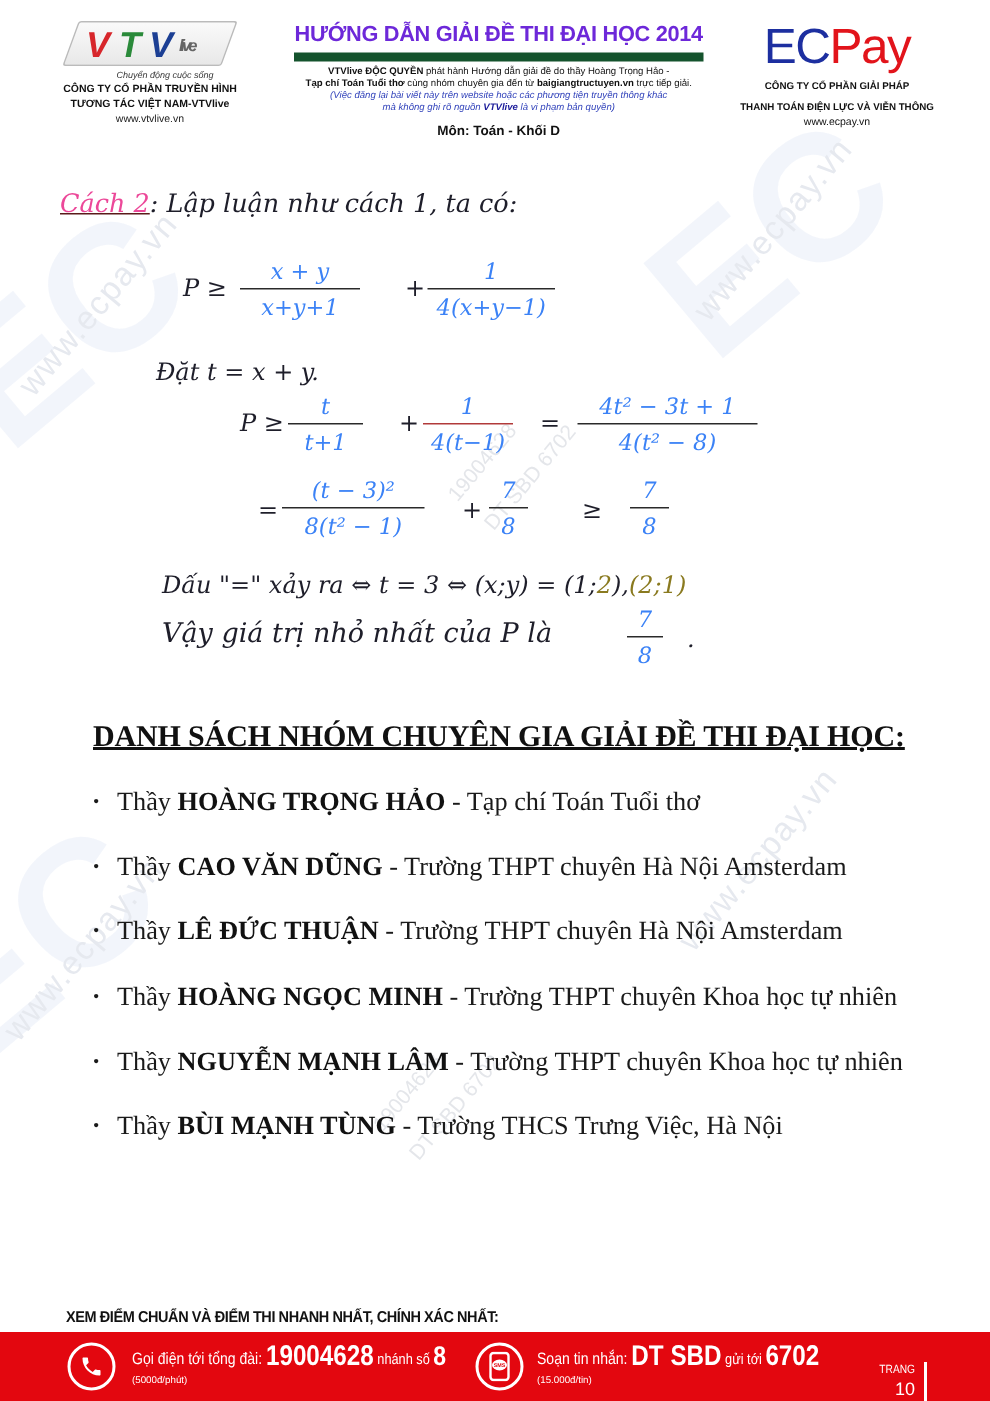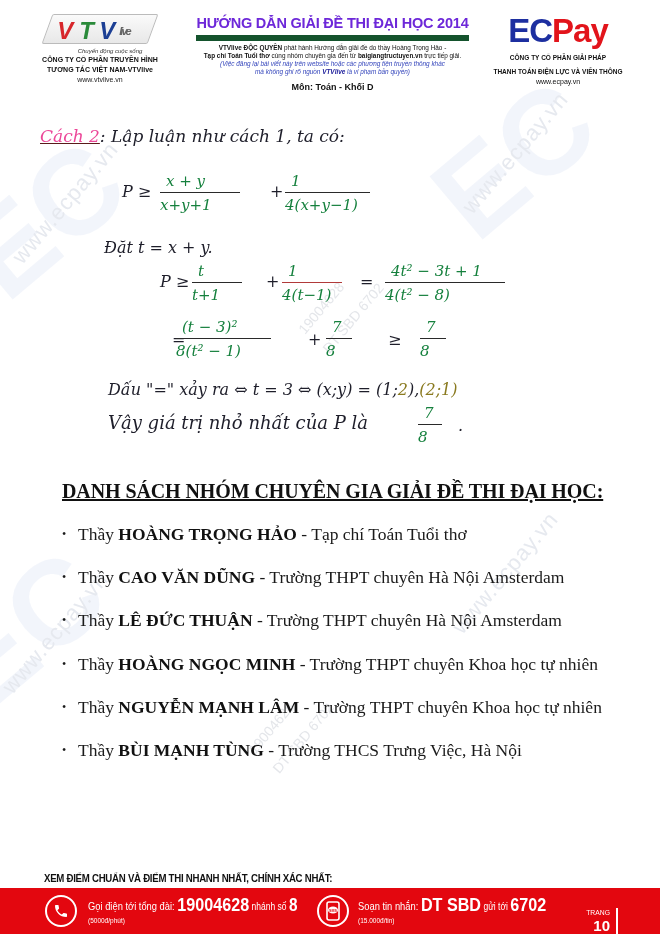--- a/index.html
+++ b/index.html
@@ -27,30 +27,30 @@
 
   .center-hd { position: absolute; left: 185px; top: 14px; width: 295px; text-align: center; }
   .main-title { font-weight: bold; font-size: 14.5px; letter-spacing: -0.2px; color: #6d28d9; padding-bottom: 4px; border-bottom: 6px solid #14532d; display: inline-block; }
   .desc { font-size: 6.4px; line-height: 8px; margin-top: 3px; color: #111; }
   .desc b { font-weight: bold; }
   .desc-note { font-size: 6.4px; line-height: 8px; font-style: italic; color: #3344bb; }
   .desc-note b { color: #1a1a99; }
   .subject { font-weight: bold; font-size: 9px; margin-top: 6px; }
 
   .ecpay { position: absolute; left: 488px; top: 14px; width: 140px; text-align: center; }
-  .ecpay-logo { font-weight: bold; font-size: 33px; letter-spacing: -1px; line-height: 34px; }
+  .ecpay-logo { font-weight: normal; font-size: 33px; letter-spacing: -1px; line-height: 34px; }
   .ecpay-logo .ec { color: #1d2fa0; }
   .ecpay-logo .pay { color: #e2141b; }
   .ecpay-co { font-size: 6.5px; font-weight: bold; line-height: 8px; margin-top: 6px; }
   .ecpay-url { font-size: 7px; margin-top: 2px; }
 
   
   .hw { position: absolute; font-family: "DejaVu Serif", serif; font-style: italic; color: #1e1e2a; }
   .hw-lg { font-size: 17px; }
-  .frac { position: absolute; font-family: "DejaVu Serif", serif; font-style: italic; font-size: 15px; color: #15803d; }
+  .frac { position: absolute; text-align: center; font-family: "DejaVu Serif", serif; font-style: italic; font-size: 15px; color: #3b82f6; }
   .frac .num { display: block; padding: 0 6px 2px; border-bottom: 1.4px solid #2a2a2a; }
   .frac .den { display: block; padding-top: 3px; }
   .frac.red .num { border-bottom-color: #b13a3a; }
   .cach-label { text-decoration: underline; color: #ec4899; text-decoration-color: #5a1a1a; }
   .yellowish { color: #8a7a20; }
 
   
   .experts-title { position: absolute; left: 62px; top: 480px; font-family: "Liberation Serif", serif; font-weight: bold; font-size: 20px; text-decoration: underline; color: #111; letter-spacing: -0.1px; }
   .expert { position: absolute; left: 62px; font-family: "Liberation Serif", serif; font-size: 17.5px; color: #1a1a1a; white-space: nowrap; }
   .expert .bullet { display: inline-block; width: 16px; font-size: 12px; vertical-align: 2px; }
@@ -62,21 +62,21 @@
   .circle-icon { position: absolute; width: 32px; height: 32px; border: 2px solid #fff; border-radius: 50%; top: 7px; display: flex; align-items: center; justify-content: center; }
   .phone-icon { left: 45px; }
   .sms-icon { left: 317px; }
   .ft-main { position: absolute; top: 6px; font-size: 11px; white-space: nowrap; transform: scaleX(0.85); transform-origin: left; }
   .ft-main .big { font-weight: bold; font-size: 19px; vertical-align: -1px; }
   .ft-main .mid { font-weight: bold; font-size: 18px; vertical-align: -1px; }
   .ft-main .sm { font-size: 10px; }
   .ft-sub { position: absolute; top: 29px; font-size: 6.5px; }
   .page-box { position: absolute; left: 580px; top: 20px; width: 38px; text-align: right; padding-right: 6px; border-right: 2px solid #fff; height: 30px; }
   .page-label { font-size: 8px; transform: scaleX(0.85); transform-origin: right; display: block; }
-  .page-num { font-size: 15px; font-weight: bold; display: block; line-height: 18px; }
+  .page-num { font-size: 12px; font-weight: normal; display: block; line-height: 18px; }
 </style>
 </head>
 <body>
 
 <div class="wm wm-ec" style="left:430px; top:90px;">EC</div>
 <div class="wm wm-ec" style="left:-40px; top:150px;">EC</div>
 <div class="wm wm-ec" style="left:-60px; top:560px;">EC</div>
 <div class="wm wm-url" style="left:-10px; top:190px;">www.ecpay.vn</div>
 <div class="wm wm-url" style="left:440px; top:140px;">www.ecpay.vn</div>
 <div class="wm wm-url" style="left:-20px; top:620px;">www.ecpay.vn</div>
@@ -149,21 +149,21 @@
     <span class="num">1</span>
     <span class="den">4(t−1)</span>
   </div>
   <div class="hw" style="left:360px; top:272px; font-size:16px;">=</div>
   <div class="frac" style="left:385px; top:262px; width:120px;">
     <span class="num">4t² − 3t + 1</span>
     <span class="den">4(t² − 8)</span>
   </div>
 
   <div class="hw" style="left:172px; top:330px; font-size:16px;">=</div>
-  <div class="frac" style="left:176px; top:318px; width:95px;font-style:italic;">
+  <div class="frac" style="left:188px; top:318px; width:95px;font-style:italic;">
     <span class="num">(t − 3)²</span>
     <span class="den">8(t² − 1)</span>
   </div>
   <div class="hw" style="left:308px; top:330px; font-size:16px;">+</div>
   <div class="frac" style="left:326px; top:318px; width:26px;">
     <span class="num">7</span>
     <span class="den">8</span>
   </div>
   <div class="hw" style="left:388px; top:330px; font-size:16px;">≥</div>
   <div class="frac" style="left:420px; top:318px; width:26px;">

